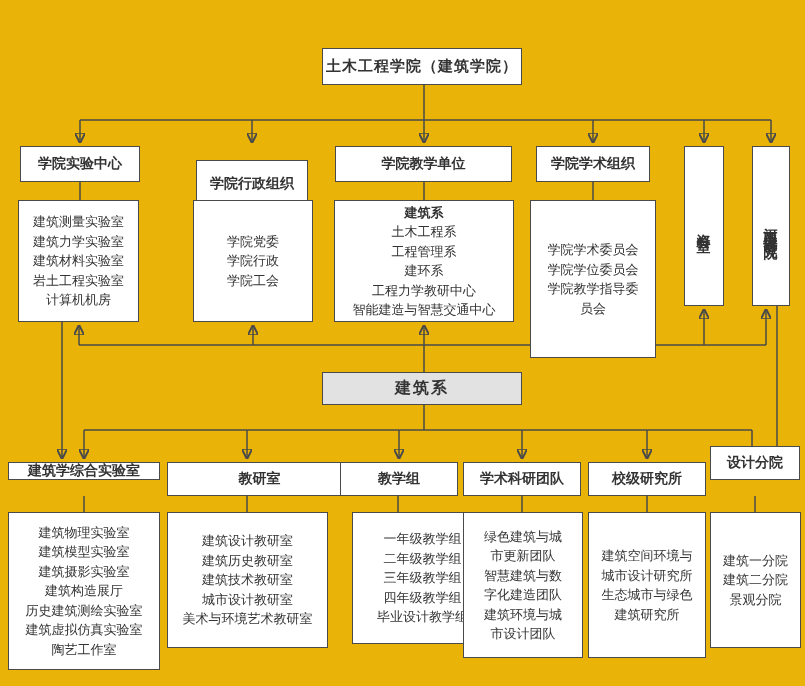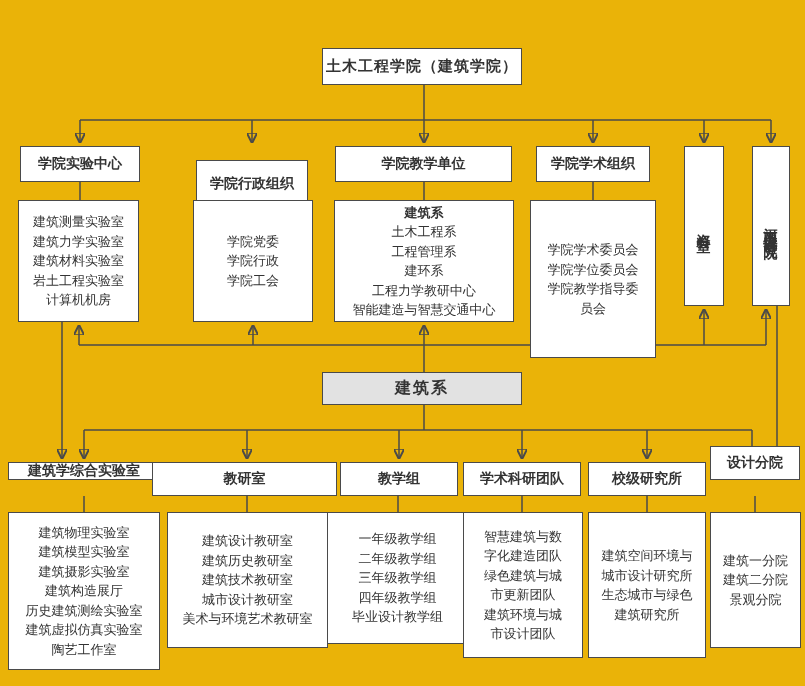--- a/index.html
+++ b/index.html
@@ -124,21 +124,21 @@
     <span>河南工大设计研究院</span>
   </div>
 
   <div class="box focus-box" style="left:322px;top:372px;width:200px;height:33px">
     <span>建筑系</span>
   </div>
 
   <div class="box hdr" style="left:8px;top:462px;width:152px;height:18px">
     <span>建筑学综合实验室</span>
   </div>
-  <div class="box hdr" style="left:152px;top:462px;width:185px;height:34px">
+  <div class="box hdr" style="left:167px;top:462px;width:185px;height:34px">
     <span>教研室</span>
   </div>
   <div class="box hdr" style="left:340px;top:462px;width:118px;height:34px">
     <span>教学组</span>
   </div>
   <div class="box hdr" style="left:463px;top:462px;width:118px;height:34px">
     <span>学术科研团队</span>
   </div>
   <div class="box hdr" style="left:588px;top:462px;width:118px;height:34px">
     <span>校级研究所</span>
@@ -156,30 +156,30 @@
     <span class="li">建筑虚拟仿真实验室</span>
     <span class="li">陶艺工作室</span>
   </div>
   <div class="box detail" style="left:167px;top:512px;width:161px;height:136px">
     <span class="li">建筑设计教研室</span>
     <span class="li">建筑历史教研室</span>
     <span class="li">建筑技术教研室</span>
     <span class="li">城市设计教研室</span>
     <span class="li">美术与环境艺术教研室</span>
   </div>
-  <div class="box detail" style="left:327px;top:512px;width:141px;height:132px">
+  <div class="box detail" style="left:352px;top:512px;width:141px;height:132px">
     <span class="li">一年级教学组</span>
     <span class="li">二年级教学组</span>
     <span class="li">三年级教学组</span>
     <span class="li">四年级教学组</span>
     <span class="li">毕业设计教学组</span>
   </div>
   <div class="box detail narrow-6" style="left:463px;top:512px;width:120px;height:146px">
+    <span class="li">绿色建筑与城市更新团队</span>
     <span class="li">智慧建筑与数字化建造团队</span>
-    <span class="li">绿色建筑与城市更新团队</span>
     <span class="li">建筑环境与城市设计团队</span>
   </div>
   <div class="box detail narrow-7" style="left:588px;top:512px;width:118px;height:146px">
     <span class="li">建筑空间环境与城市设计研究所</span>
     <span class="li">生态城市与绿色建筑研究所</span>
   </div>
   <div class="box detail" style="left:710px;top:512px;width:91px;height:136px">
     <span class="li">建筑一分院</span>
     <span class="li">建筑二分院</span>
     <span class="li">景观分院</span>

